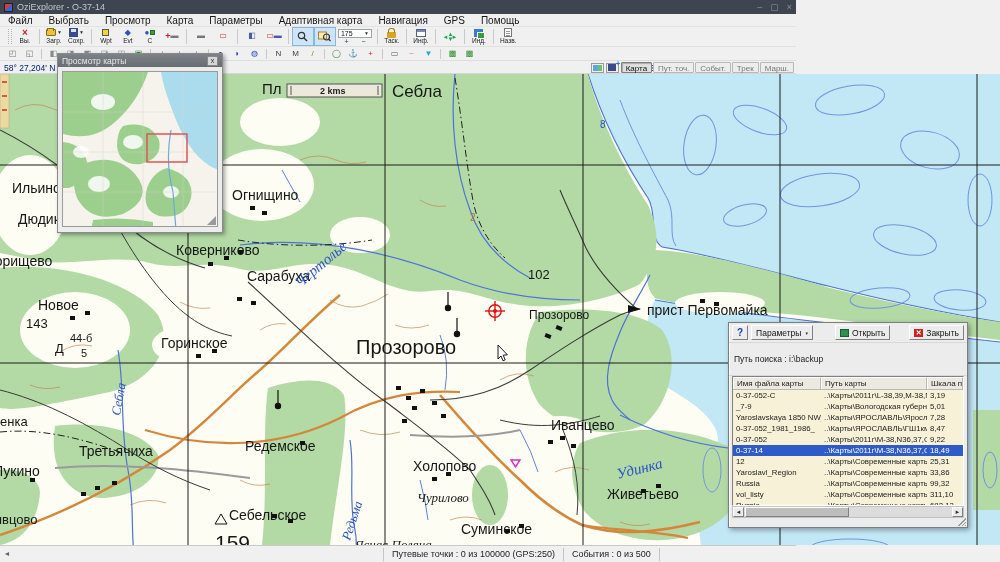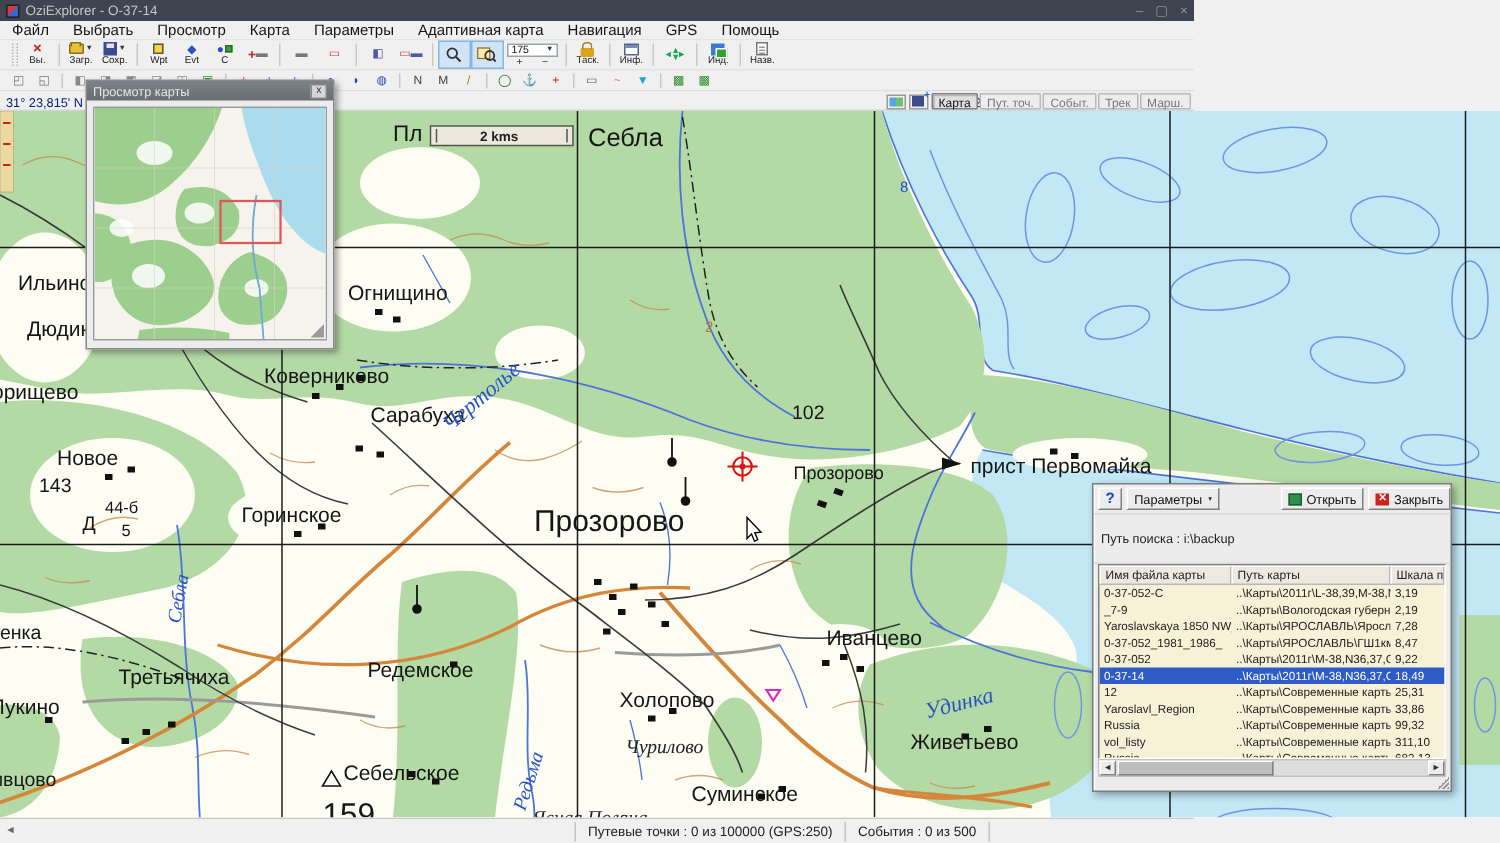--- a/index.html
+++ b/index.html
@@ -360,21 +360,21 @@
       <div class="sep2"></div>
       <div class="t2btn">
         <span style="color: rgb(46, 139, 46);">▩</span>
       </div>
       <div class="t2btn">
         <span style="color: rgb(46, 139, 46);">▩</span>
       </div>
     </div>
 
   <div id="mapbar">
-    <span id="coord1">31° 23,815' N</span>
+    <span id="coord1">58° 27,204' N</span>
     <span id="coord2">942 (1)</span>
     <div id="mapbar-right">
       <div class="mbicon">
           <span class="thumbic"></span>
         </div>
       <div class="mbicon">
           <span class="saveic"></span>
         </div>
       <div id="tabs" style="display:flex;gap:1px">
           <div class="tab active">Карта</div>
@@ -675,21 +675,21 @@
 
   <div id="mapsdlg">
     <div id="dlgtools">
       <div class="dbtn">
           <span class="qmark">?</span>
         </div>
       <div class="dbtn">
         <span>Параметры</span>
           <span class="caret">▾</span>
       </div>
-      <div class="dbtn" style="margin-left:38px">
+      <div class="dbtn" style="margin-left:19px">
         <span class="openic"></span>
         <span>Открыть</span>
       </div>
       <div class="dbtn" style="margin-left:auto">
         <span class="closeic">✕</span>
         <span>Закрыть</span>
       </div>
     </div>
     <div id="dlgpath">Путь поиска : i:\backup</div>
     <div id="dlglist">
@@ -700,21 +700,21 @@
       </div>
       <div id="dlgrows">
           <div class="trow">
             <span>0-37-052-C</span>
             <span>..\Карты\2011г\L-38,39,M-38,N-36,37..</span>
             <span>3,19</span>
           </div>
           <div class="trow">
             <span>_7-9</span>
             <span>..\Карты\Вологодская губерния\Вол..</span>
-            <span>2,19</span>
+            <span>5,01</span>
           </div>
           <div class="trow">
             <span>Yaroslavskaya 1850 NW_D-5</span>
             <span>..\Карты\ЯРОСЛАВЛЬ\Ярославская..</span>
             <span>7,28</span>
           </div>
           <div class="trow">
             <span>0-37-052_1981_1986_</span>
             <span>..\Карты\ЯРОСЛАВЛЬ\ГШ1км-Ярос..</span>
             <span>8,47</span>

